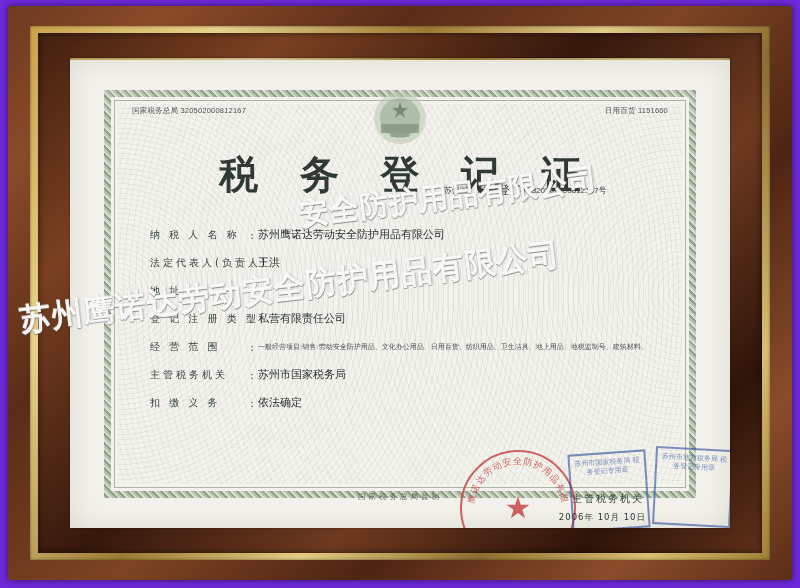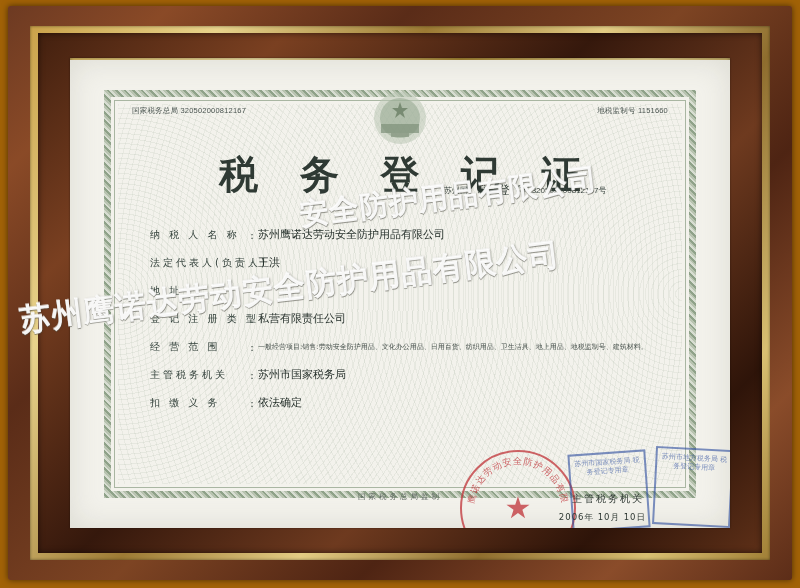--- a/index.html
+++ b/index.html
@@ -12,21 +12,21 @@
     height: 588px;
     overflow: hidden;
     font-family: "DejaVu Sans", sans-serif;
   }
 
   
   #photo {
     position: relative;
     width: 800px;
     height: 588px;
-    background: #a16207;
+    background: #6d28d9;
   }
 
   
   .frame-outer {
     position: absolute;
     left: 8px;
     top: 6px;
     width: 784px;
     height: 574px;
     background:
@@ -320,21 +320,21 @@
 
     <div class="paper-border"></div>
     <div class="paper-border-inner"></div>
     <div class="paper-guilloche"></div>
 
     <div class="code-left">
       <span>国家税务总局</span>
       <span>320502000812167</span>
     </div>
     <div class="code-right">
-      <span>地税监制号</span>
+      <span>日用百货</span>
       <span>1151660</span>
     </div>
 
     <div class="emblem">
       <svg viewBox="0 0 66 62" width="66" height="62">
         <ellipse cx="33" cy="30" rx="26" ry="26" fill="#b9c7b4" opacity="0.55"></ellipse>
         <ellipse cx="33" cy="30" rx="20" ry="20" fill="#94a88f" opacity="0.55"></ellipse>
         <rect x="14" y="36" width="38" height="9" fill="#7e9079" opacity="0.7"></rect>
         <polygon points="33,14 35,20 41,20 36,24 38,30 33,26 28,30 30,24 25,20 31,20" fill="#6f8369" opacity="0.85"></polygon>
         <rect x="24" y="45" width="18" height="4" fill="#7e9079" opacity="0.6"></rect>

